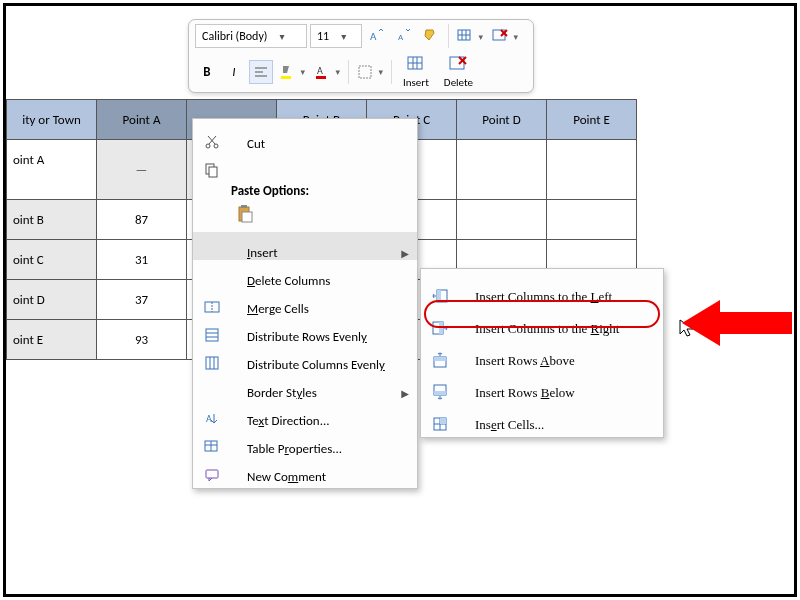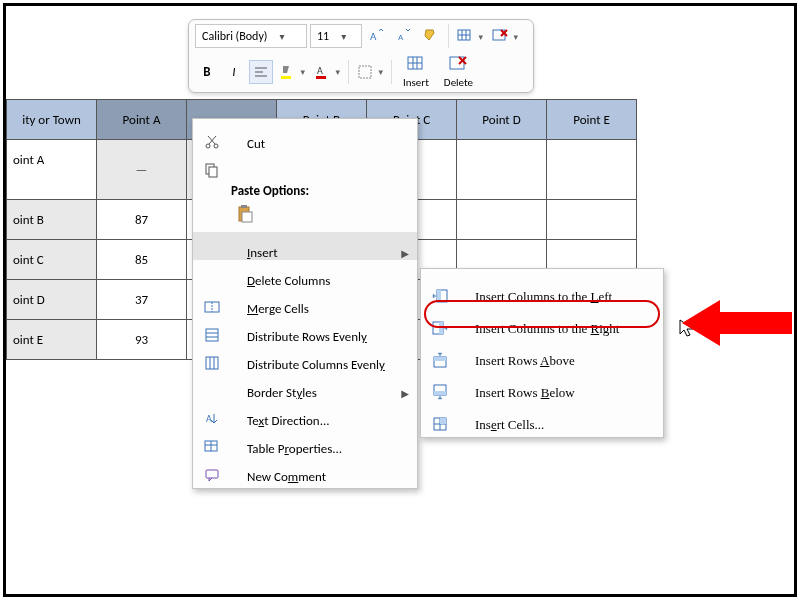--- a/index.html
+++ b/index.html
@@ -87,21 +87,21 @@
       <td class="rowhdr">oint B</td>
       <td>87</td>
       <td></td>
           <td></td>
           <td></td>
           <td></td>
           <td></td>
     </tr>
     <tr>
       <td class="rowhdr">oint C</td>
-      <td>85</td>
+      <td>31</td>
       <td></td>
           <td></td>
           <td></td>
           <td></td>
           <td></td>
     </tr>
     <tr>
       <td class="rowhdr">oint D</td>
       <td>37</td>
       <td></td>

